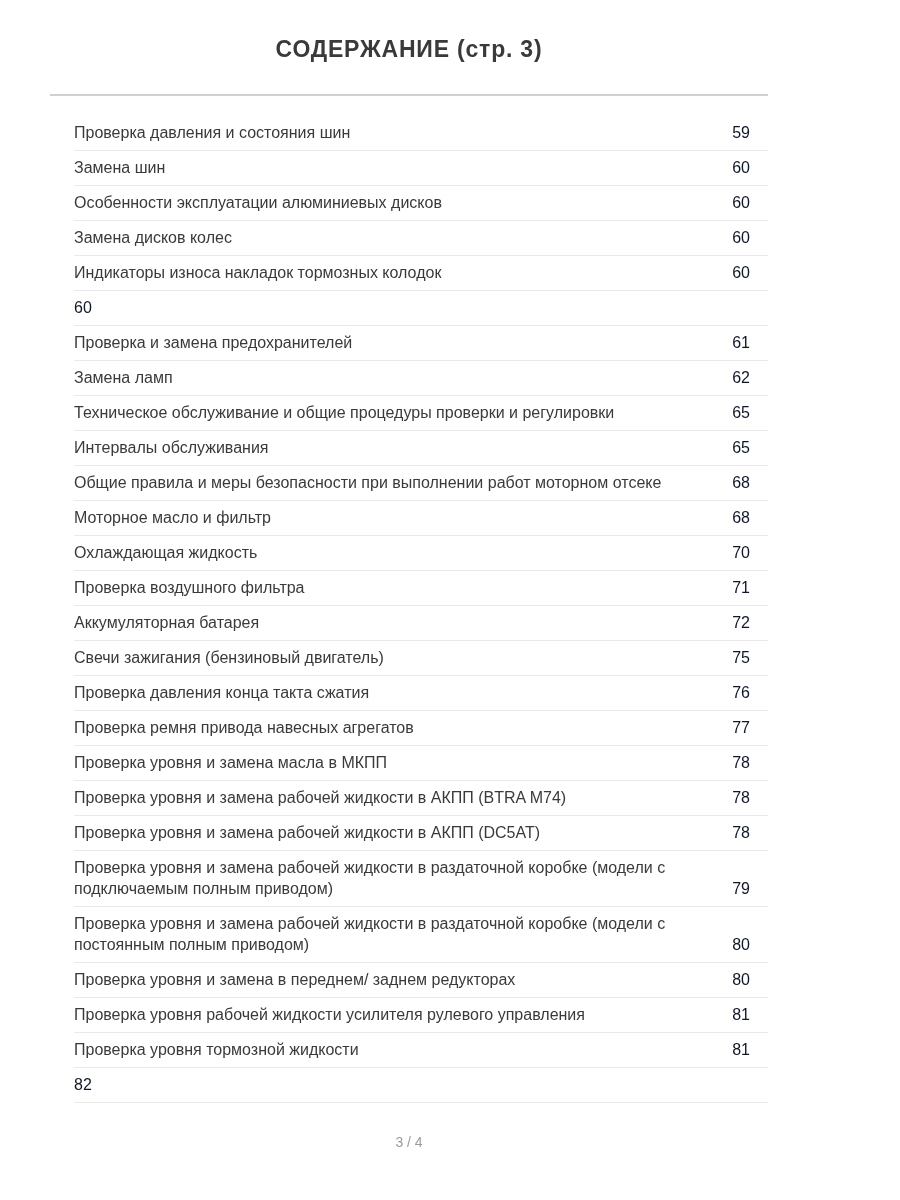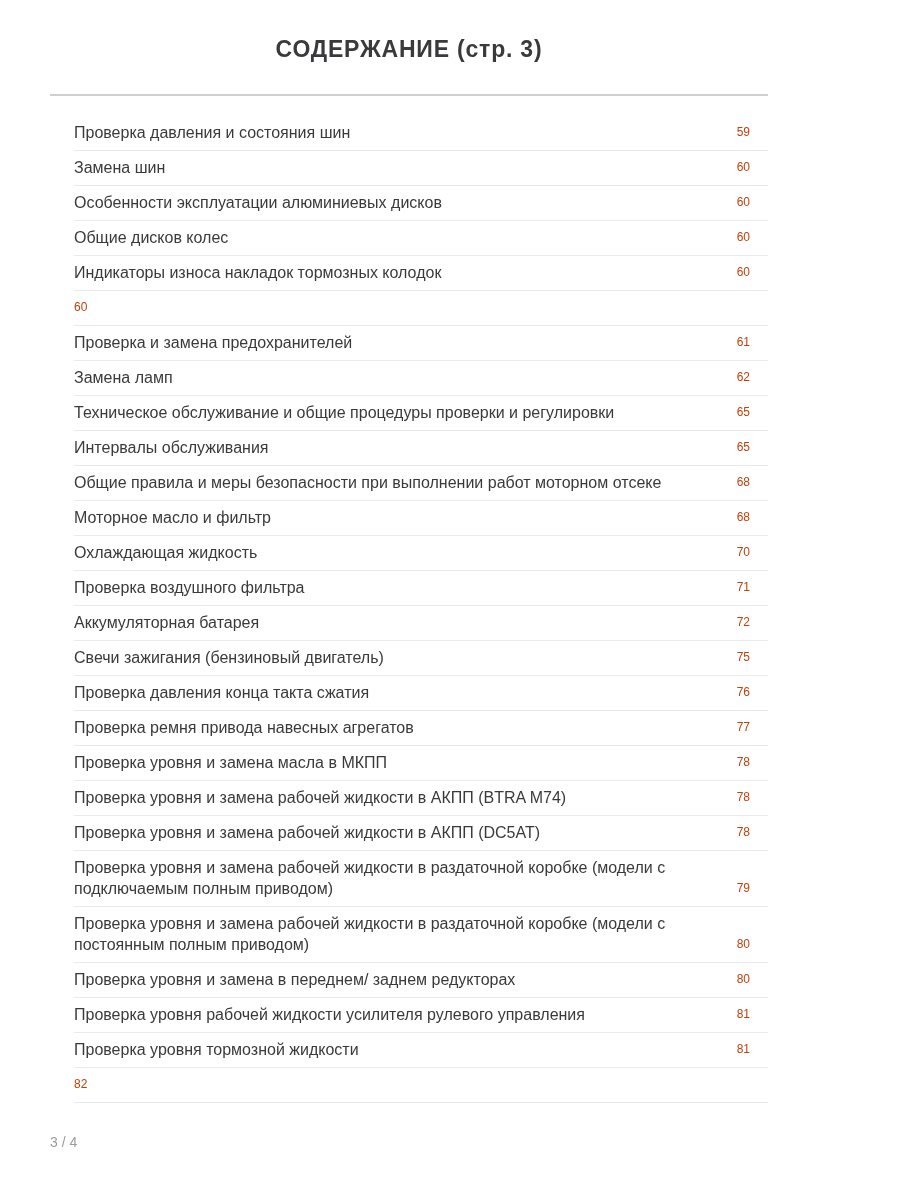--- a/index.html
+++ b/index.html
@@ -41,29 +41,29 @@
   .toc-label {
     flex: 1 1 auto;
     font-size: 16px;
     line-height: 21px;
     color: #3a3a3c;
     padding-right: 40px;
     max-width: 723px;
   }
   .toc-page {
     flex: 0 0 auto;
-    font-size: 12px;
+    font-size: 16px;
     line-height: 21px;
-    color: #c2410c;
+    color: #0f172a;
     padding-right: 18px;
     text-align: right;
   }
   .footer {
     margin-top: 30px;
-    text-align: left;
+    text-align: center;
     font-size: 14px;
     line-height: 18px;
     color: #9b9b9e;
   }
 </style>
 </head>
 <body>
 
 <div class="page">
   <h1 class="title">СОДЕРЖАНИЕ (стр. 3)</h1>
@@ -80,21 +80,21 @@
     <span class="toc-label">Замена шин</span>
     <span class="toc-page">60</span>
   </div>
 
   <div class="toc-row">
     <span class="toc-label">Особенности эксплуатации алюминиевых дисков</span>
     <span class="toc-page">60</span>
   </div>
 
   <div class="toc-row">
-    <span class="toc-label">Общие дисков колес</span>
+    <span class="toc-label">Замена дисков колес</span>
     <span class="toc-page">60</span>
   </div>
 
   <div class="toc-row">
     <span class="toc-label">Индикаторы износа накладок тормозных колодок</span>
     <span class="toc-page">60</span>
   </div>
 
   <div class="toc-row">
     <span class="toc-page">60</span>

